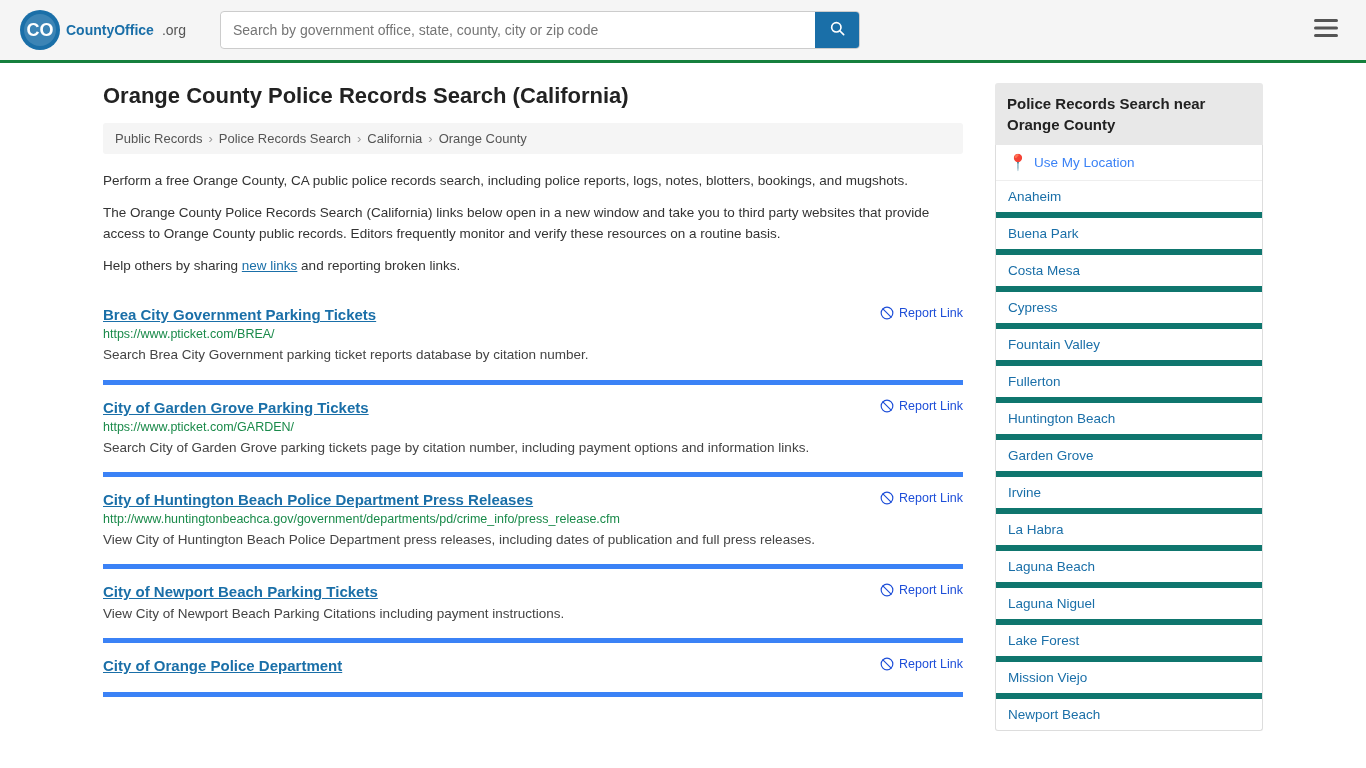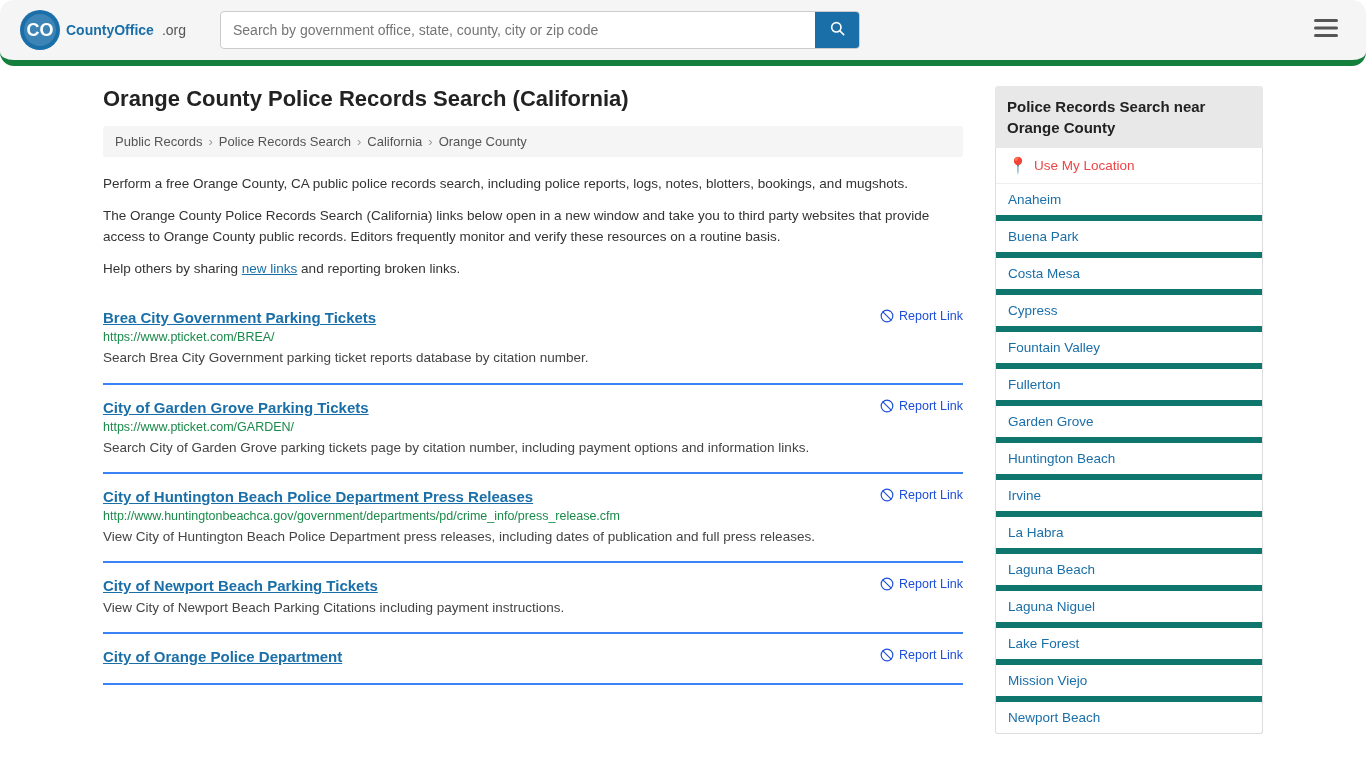--- a/index.html
+++ b/index.html
@@ -1,26 +1,25 @@
 <!DOCTYPE html>
 <html><head>
   <meta charset="utf-8">
   <style>
     * { box-sizing: border-box; margin: 0; padding: 0; }
     body { font-family: Arial, sans-serif; font-size: 14px; color: #333; background: #fff; }
 
     
     .header {
       background: #f5f5f5;
-      border-bottom: 6px solid #15803d;
+      border-bottom: 3px solid #15803d;
       padding: 10px 20px;
       display: flex;
       align-items: center;
       gap: 20px;
-      border-radius: 14px;
     }
     .logo-area {
       display: flex;
       align-items: center;
       gap: 6px;
       text-decoration: none;
       color: #333;
       min-width: 180px;
     }
     .logo-icon {
@@ -105,21 +104,21 @@
       color: #333;
       line-height: 1.6;
       margin-bottom: 10px;
     }
     .description a {
       color: #1a6fa8;
     }
 
     
     .result-item {
-      border-bottom: 2px solid #3b82f6;
+      border-bottom: 5px solid #3b82f6;
       padding: 14px 0;
     }
     .result-header {
       display: flex;
       align-items: flex-start;
       justify-content: space-between;
       margin-bottom: 4px;
     }
     .result-title {
       font-size: 15px;
@@ -300,31 +299,31 @@
         </div>
       </div>
 
   </div>
 
   <aside class="sidebar">
     <div class="sidebar-title">Police Records Search near Orange County</div>
     <div class="sidebar-links">
       <div class="use-location-row">
         <span style="color:#1a6fa8;font-size:16px;">📍</span>
-        <span style="color:#ef4444;font-size:13.5px;">Use My Location</span>
+        <span style="color:#3b82f6;font-size:13.5px;">Use My Location</span>
       </div>
       <div id="sidebar-links-container">
           <a class="sidebar-link" href="#">Anaheim</a>
           <a class="sidebar-link" href="#">Buena Park</a>
           <a class="sidebar-link" href="#">Costa Mesa</a>
           <a class="sidebar-link" href="#">Cypress</a>
           <a class="sidebar-link" href="#">Fountain Valley</a>
           <a class="sidebar-link" href="#">Fullerton</a>
+          <a class="sidebar-link" href="#">Huntington Beach</a>
           <a class="sidebar-link" href="#">Garden Grove</a>
-          <a class="sidebar-link" href="#">Huntington Beach</a>
           <a class="sidebar-link" href="#">Irvine</a>
           <a class="sidebar-link" href="#">La Habra</a>
           <a class="sidebar-link" href="#">Laguna Beach</a>
           <a class="sidebar-link" href="#">Laguna Niguel</a>
           <a class="sidebar-link" href="#">Lake Forest</a>
           <a class="sidebar-link" href="#">Mission Viejo</a>
           <a class="sidebar-link" href="#">Newport Beach</a>
         </div>
     </div>
   </aside>

